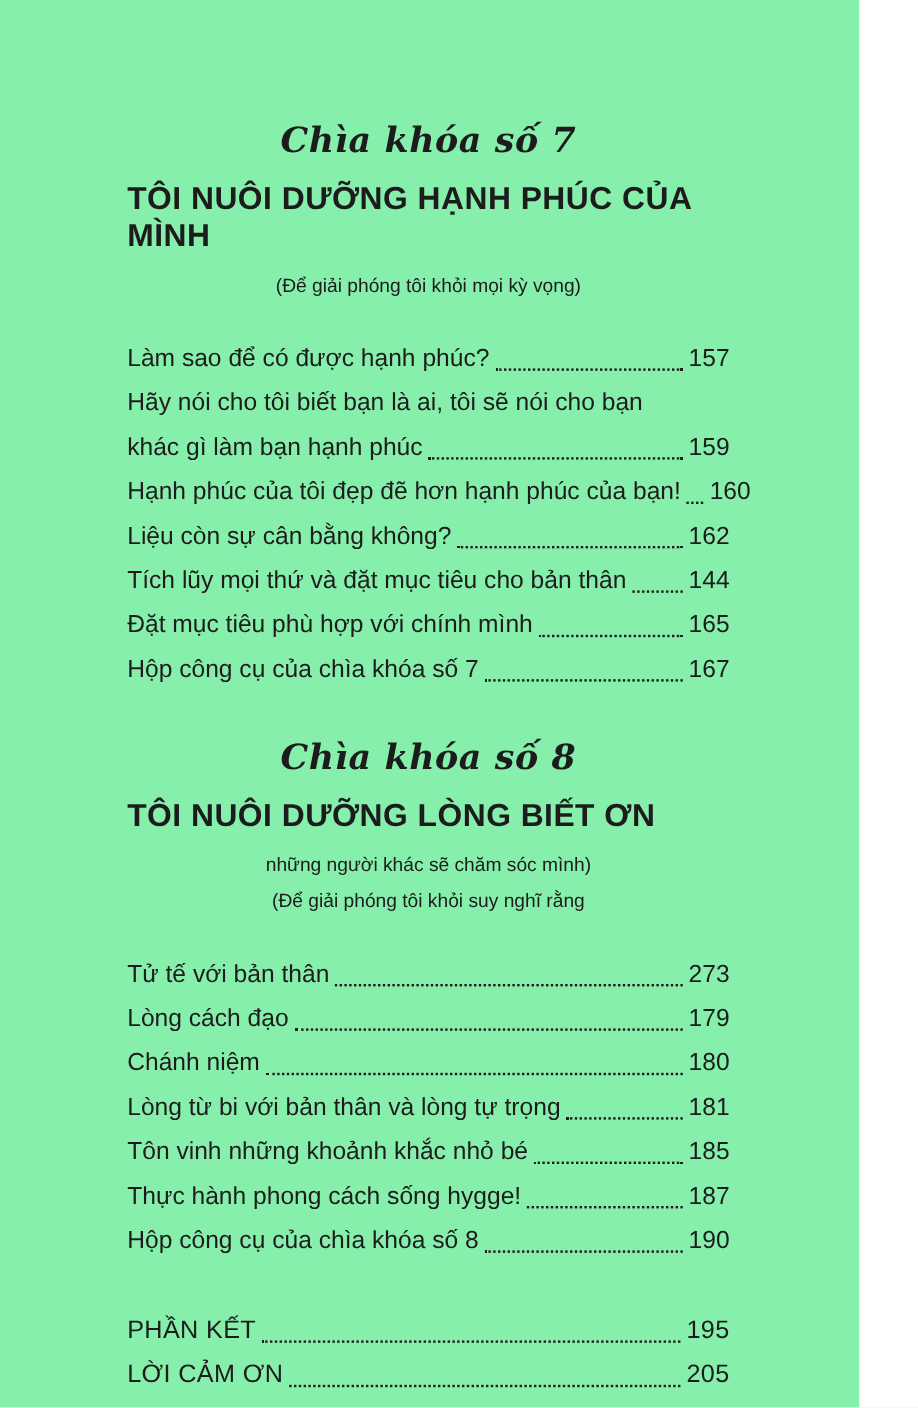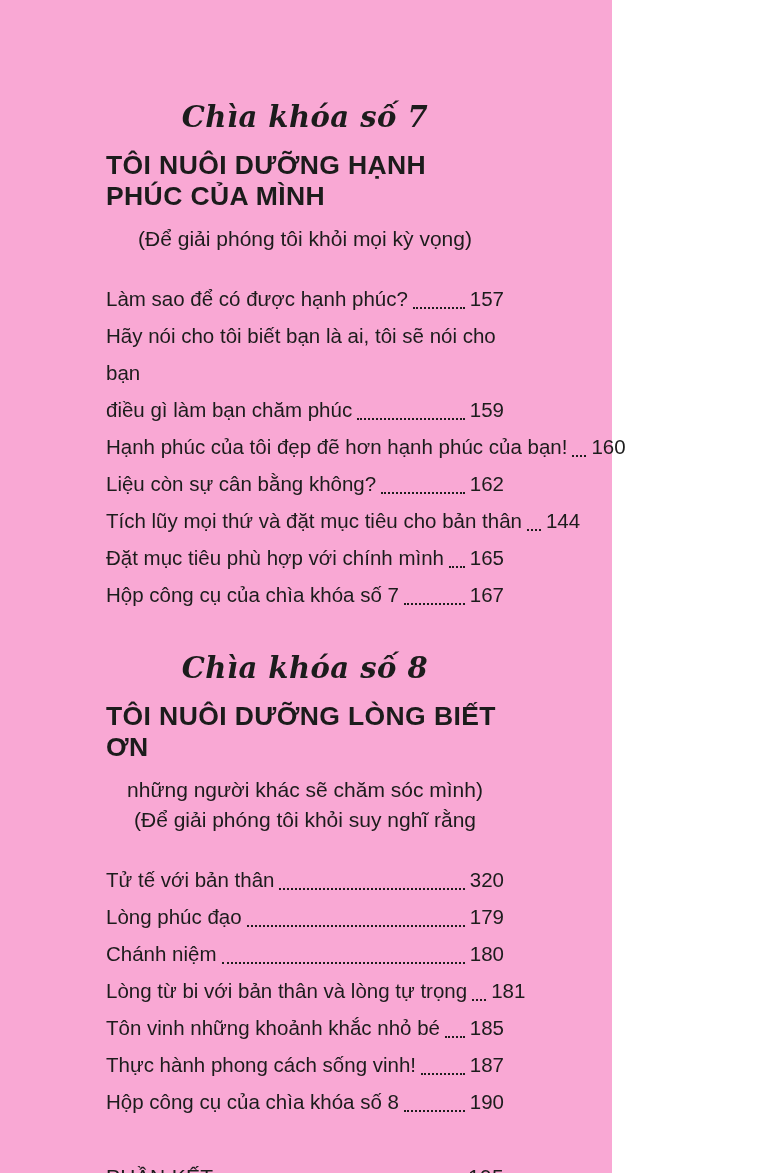--- a/index.html
+++ b/index.html
@@ -7,44 +7,44 @@
     padding: 0;
     background: #ffffff;
     width: 765px;
     height: 1173px;
     overflow: hidden;
     font-family: "Liberation Sans", sans-serif;
     color: #1c1c1c;
   }
   .page {
     box-sizing: border-box;
-    width: 612px;
+    width: 716px;
     height: 1173px;
     padding: 100px 108px 0 106px;
-    background: #f9a8d4;
+    background: #86efac;
   }
   .section { margin-bottom: 38px; }
   .script-title {
     font-family: "DejaVu Serif", serif;
     font-style: italic;
     font-weight: bold;
     font-size: 29px;
     text-align: center;
     margin-bottom: 16px;
     letter-spacing: 0.5px;
   }
   .section-title {
     font-size: 26.5px;
     text-align: left;
     letter-spacing: 0.4px;
     margin-bottom: 12px;
     font-weight: 700;
   }
   .section-subtitle {
-    font-size: 21px;
+    font-size: 16px;
     text-align: center;
     line-height: 30px;
     margin-bottom: 26px;
   }
   .toc-list { margin-top: 20px; }
   .toc-entry { font-size: 20.5px; }
   .pre-line { line-height: 37px; }
   .toc-row {
     display: flex;
     align-items: flex-end;
@@ -84,21 +84,21 @@
       <span class="leader"></span>
       <span class="toc-page">157</span>
     </div>
   </div>
 
   <div class="toc-entry">
     <div class="pre-lines">
               <div class="pre-line">Hãy nói cho tôi biết bạn là ai, tôi sẽ nói cho bạn</div>
             </div>
     <div class="toc-row">
-      <span class="toc-text">điều gì làm bạn chăm phúc</span>
+      <span class="toc-text">khác gì làm bạn hạnh phúc</span>
       <span class="leader"></span>
       <span class="toc-page">159</span>
     </div>
   </div>
 
   <div class="toc-entry">
 
     <div class="toc-row">
       <span class="toc-text">Hạnh phúc của tôi đẹp đẽ hơn hạnh phúc của bạn!</span>
       <span class="leader"></span>
@@ -150,28 +150,28 @@
     <div class="section-subtitle">
           <div>những người khác sẽ chăm sóc mình)</div>
           <div>(Để giải phóng tôi khỏi suy nghĩ rằng</div>
         </div>
     <div class="toc-list">
   <div class="toc-entry">
 
     <div class="toc-row">
       <span class="toc-text">Tử tế với bản thân</span>
       <span class="leader"></span>
-      <span class="toc-page">320</span>
-    </div>
-  </div>
-
-  <div class="toc-entry">
-
-    <div class="toc-row">
-      <span class="toc-text">Lòng phúc đạo</span>
+      <span class="toc-page">273</span>
+    </div>
+  </div>
+
+  <div class="toc-entry">
+
+    <div class="toc-row">
+      <span class="toc-text">Lòng cách đạo</span>
       <span class="leader"></span>
       <span class="toc-page">179</span>
     </div>
   </div>
 
   <div class="toc-entry">
 
     <div class="toc-row">
       <span class="toc-text">Chánh niệm</span>
       <span class="leader"></span>
@@ -193,21 +193,21 @@
     <div class="toc-row">
       <span class="toc-text">Tôn vinh những khoảnh khắc nhỏ bé</span>
       <span class="leader"></span>
       <span class="toc-page">185</span>
     </div>
   </div>
 
   <div class="toc-entry">
 
     <div class="toc-row">
-      <span class="toc-text">Thực hành phong cách sống vinh!</span>
+      <span class="toc-text">Thực hành phong cách sống hygge!</span>
       <span class="leader"></span>
       <span class="toc-page">187</span>
     </div>
   </div>
 
   <div class="toc-entry">
 
     <div class="toc-row">
       <span class="toc-text">Hộp công cụ của chìa khóa số 8</span>
       <span class="leader"></span>

